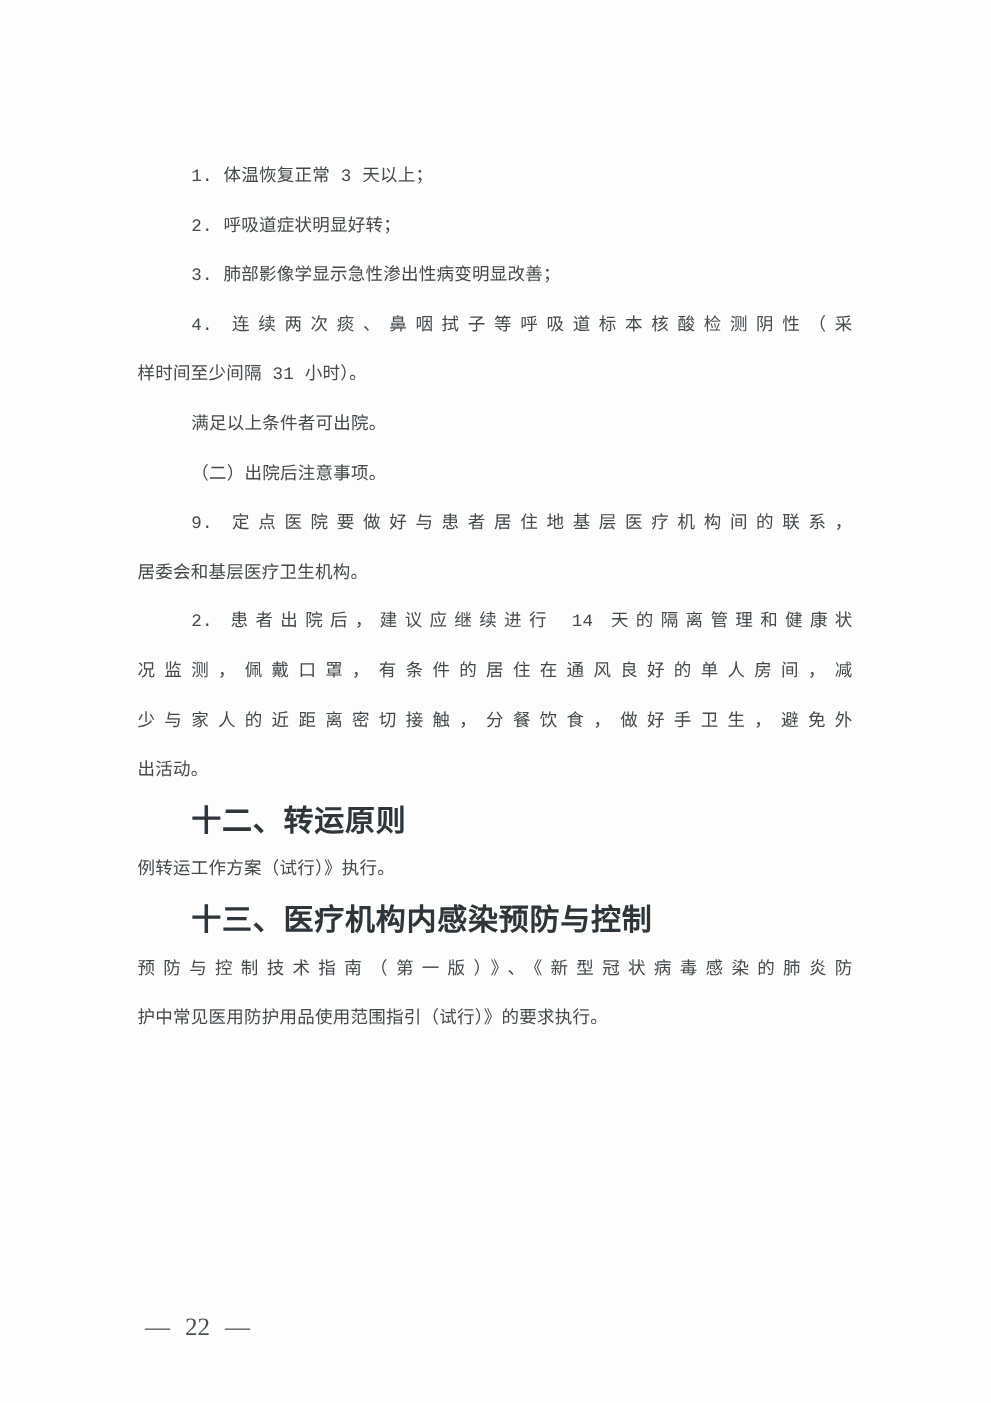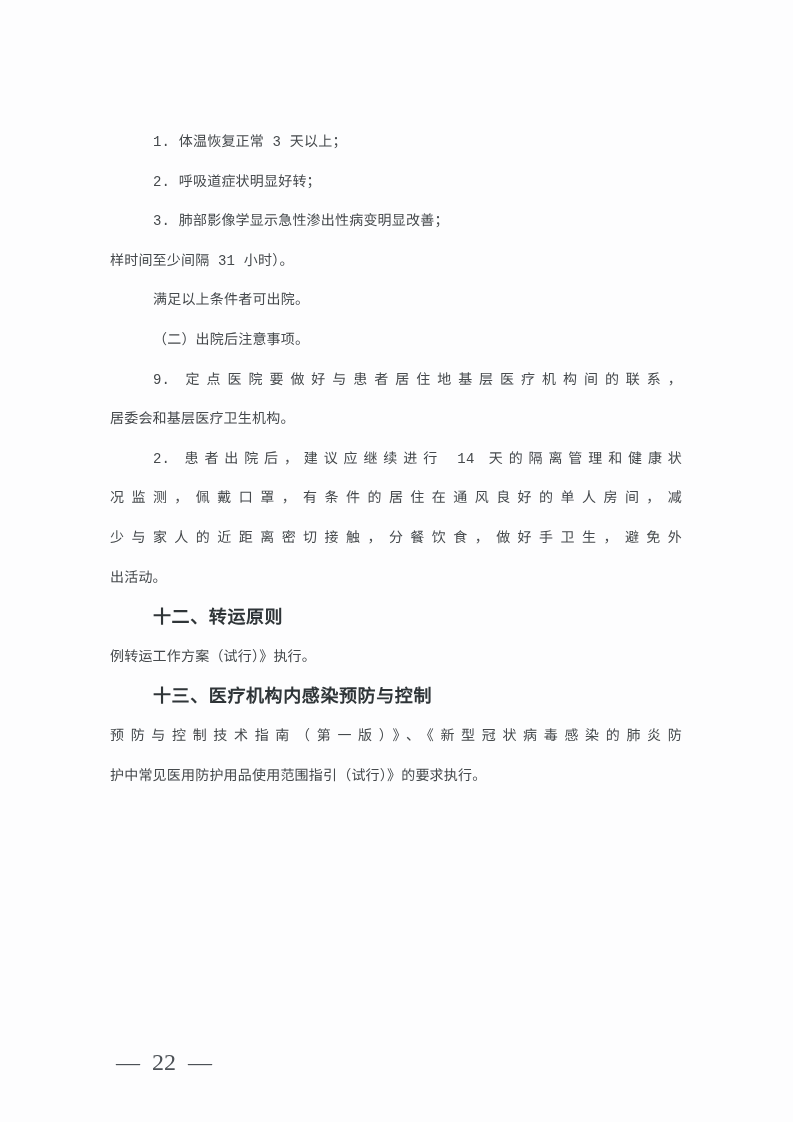--- a/index.html
+++ b/index.html
@@ -25,48 +25,49 @@
     text-align: justify;
     text-justify: inter-character;
     letter-spacing: 0.2px;
     font-family: Liberation Mono, monospace;
   }
   .line.first { text-indent: 43px; }
   .line.stretch { text-align-last: justify; }
   .block.heading .line {
     font-family: "Liberation Sans", "DejaVu Sans", sans-serif;
     font-weight: 700;
-    font-size: 18px;
+    font-size: 24px;
     letter-spacing: 0.6px;
     color: var(--heading-ink, #2f3538);
     text-align-last: auto;
   }
   .page-footer {
     position: absolute; left: 116px; top: 1042px;
-    font-size: 24px; line-height: 40px;
+    font-size: 20px; line-height: 40px;
     color: var(--footer-ink, #4c5156);
     white-space: nowrap;
   }
   .page-footer .page-num { margin: 0 12px; }
 </style>
 </head>
 <body>
 
 <div class="page">
   <main class="content">
       <div class="block body">
         <div class="line first">1. 体温恢复正常 3 天以上；</div>
       </div>
       <div class="block body">
         <div class="line first">2. 呼吸道症状明显好转；</div>
       </div>
       <div class="block body">
         <div class="line first">3. 肺部影像学显示急性渗出性病变明显改善；</div>
       </div>
       <div class="block body">
+        <div class="line first stretch">4. 连续两次痰、鼻咽拭子等呼吸道标本核酸检测阴性（采</div>
         <div class="line">样时间至少间隔 31 小时）。</div>
       </div>
       <div class="block body">
         <div class="line first">满足以上条件者可出院。</div>
       </div>
       <div class="block body">
         <div class="line first">（二）出院后注意事项。</div>
       </div>
       <div class="block body">
         <div class="line first stretch">9. 定点医院要做好与患者居住地基层医疗机构间的联系，</div>

